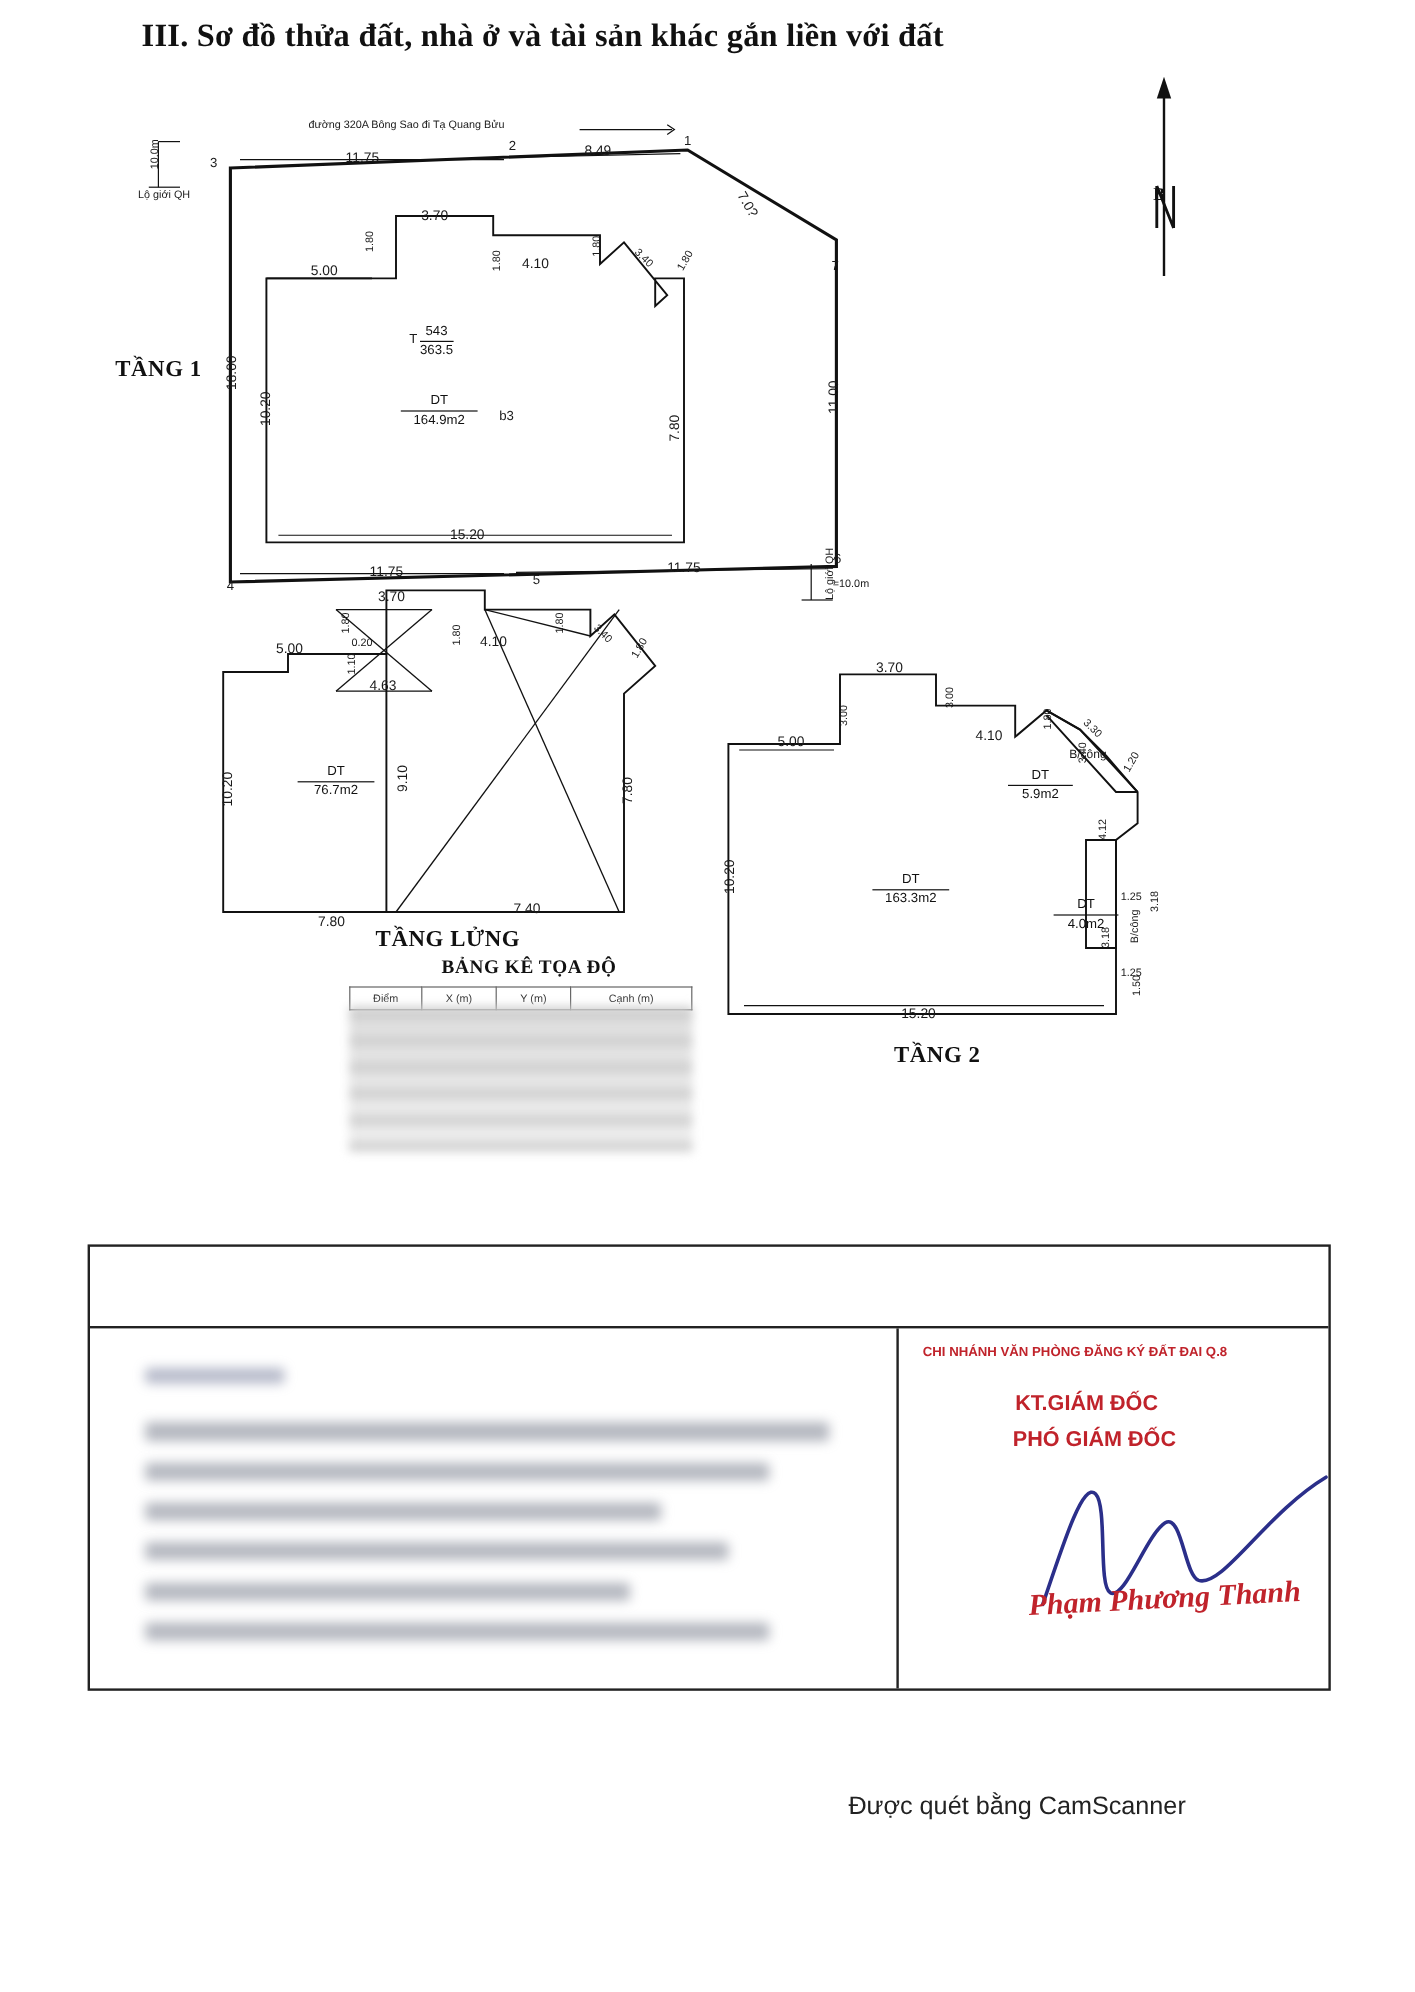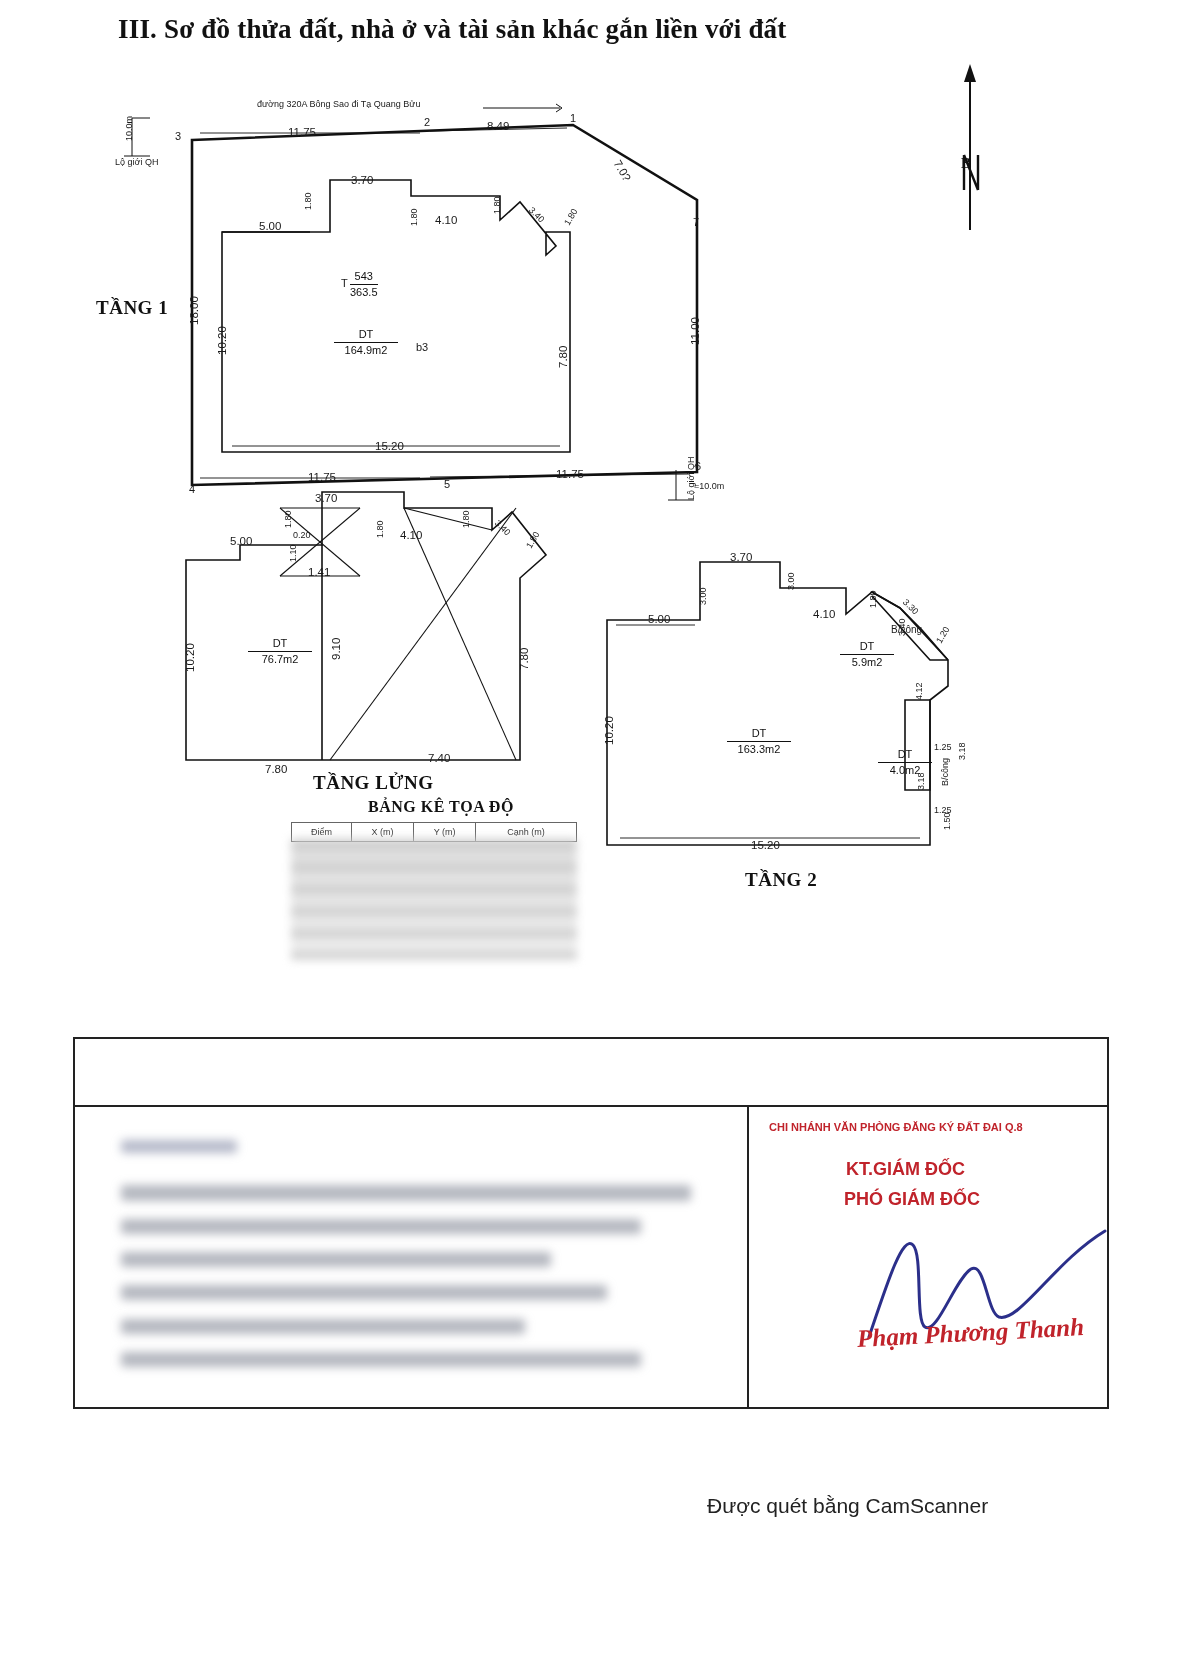--- a/index.html
+++ b/index.html
@@ -333,21 +333,21 @@
   <div class="lbl dim" style="left:315px; top:492px;">3.70</div>
   <div class="lbl dim" style="left:230px; top:535px;">5.00</div>
   <div class="lbl dim" style="left:400px; top:529px;">4.10</div>
   <div class="lbl tiny" style="left:283px; top:528px; transform:rotate(-90deg); transform-origin:left top;">1.80</div>
   <div class="lbl tiny" style="left:375px; top:538px; transform:rotate(-90deg); transform-origin:left top;">1.80</div>
   <div class="lbl tiny" style="left:461px; top:528px; transform:rotate(-90deg); transform-origin:left top;">1.80</div>
   <div class="lbl tiny" style="left:500px; top:518px; transform:rotate(45deg); transform-origin:left top;">3.40</div>
   <div class="lbl tiny" style="left:524px; top:545px; transform:rotate(-60deg); transform-origin:left top;">1.80</div>
   <div class="lbl tiny" style="left:293px; top:530px;">0.20</div>
   <div class="lbl tiny" style="left:288px; top:562px; transform:rotate(-90deg); transform-origin:left top;">1.10</div>
-  <div class="lbl dim" style="left:308px; top:566px;">1.41</div>
+  <div class="lbl dim" style="left:308px; top:566px;">4.63</div>
   <div class="lbl dim" style="left:184px; top:672px; transform:rotate(-90deg); transform-origin:left top;">10.20</div>
   <div class="lbl dim" style="left:330px; top:660px; transform:rotate(-90deg); transform-origin:left top;">9.10</div>
   <div class="lbl dim" style="left:265px; top:763px;">7.80</div>
   <div class="lbl dim" style="left:428px; top:752px;">7.40</div>
   <div class="lbl dim" style="left:518px; top:670px; transform:rotate(-90deg); transform-origin:left top;">7.80</div>
 
   <div class="bangke">BẢNG KÊ TỌA ĐỘ</div>
   <table class="coord-table">
     <tbody>
         <tr>

